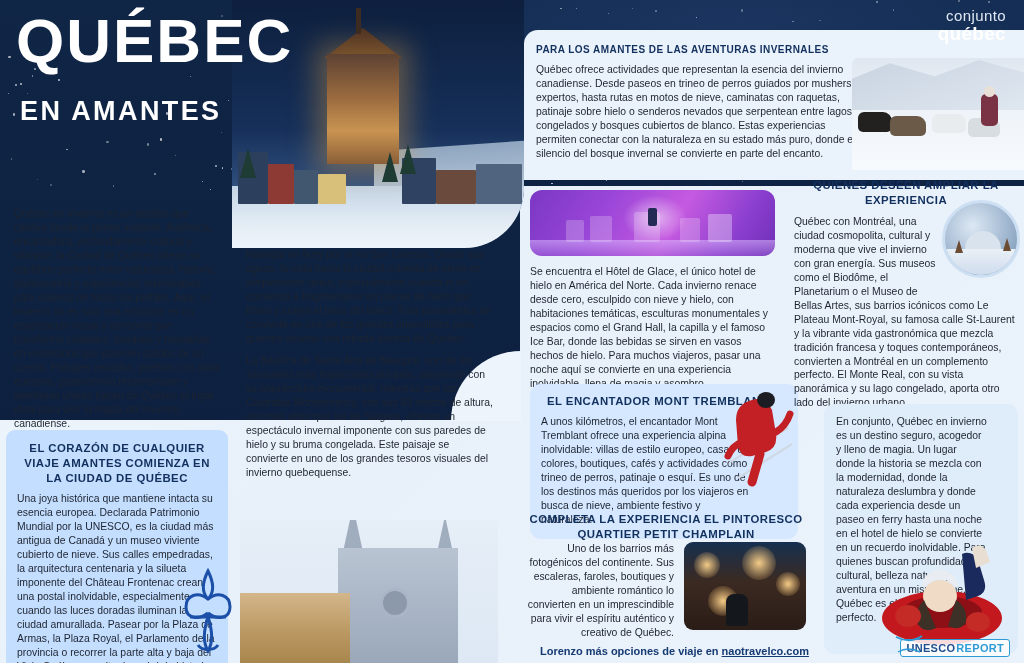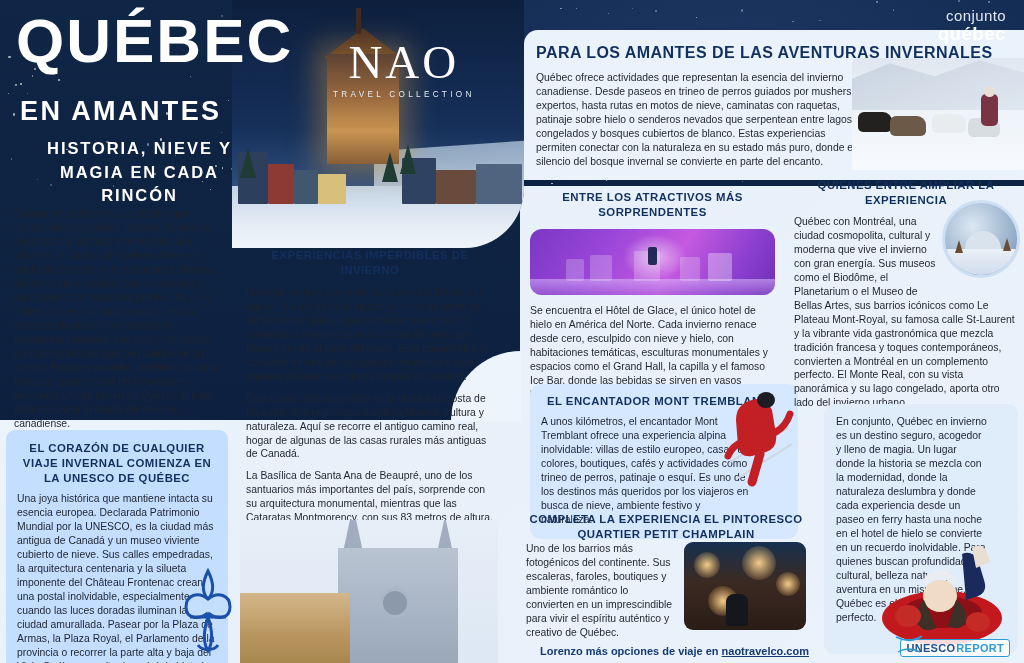--- a/index.html
+++ b/index.html
@@ -142,21 +142,21 @@
   .bas-tower { position: absolute; width: 19px; background: linear-gradient(180deg, #c2ccd9 0%, #a3b0c0 100%); }
   .bas-spire { position: absolute; width: 0; height: 0; border-left: 10px solid transparent; border-right: 10px solid transparent; border-bottom: 46px solid #9fadbe; }
   .bas-rose { position: absolute; left: 140px; top: 68px; width: 30px; height: 30px; border-radius: 50%; background: #8b99ab; border: 3px solid #aab6c6; }
   .bas-trees { position: absolute; left: 0; bottom: 0; width: 110px; height: 70px; background: linear-gradient(180deg, #d3b68a 0%, #b9965f 60%, #a8874f 100%); }
 
   
   .panel-adventure {
     position: absolute; left: 524px; top: 30px; width: 500px; height: 150px;
     background: #eaf2fb; border-top-left-radius: 14px;
   }
-  .panel-adventure .sec-head { text-align: left; padding: 13px 4px 7px 12px; font-size: 16px; }
+  .panel-adventure .sec-head { text-align: left; padding: 13px 4px 7px 12px; font-size: 10px; }
   .panel-adventure .body-txt { padding: 0 12px; width: 348px; }
 
   .dogs-photo {
     position: absolute; right: 0; top: 28px; width: 172px; height: 112px;
     overflow: hidden; border-top-left-radius: 6px;
   }
   .dg-snow { position: absolute; inset: 0; background: linear-gradient(180deg, #dfe7f0 0%, #eef3f9 45%, #f7fafd 100%); }
   .dg-mtn { position: absolute; left: 0; top: 0; width: 100%; height: 52px; background: linear-gradient(160deg, #c8d3e0 0%, #dfe7f0 100%); clip-path: polygon(0 40%, 22% 10%, 48% 35%, 74% 4%, 100% 28%, 100% 100%, 0 100%); }
   .dog { position: absolute; border-radius: 6px 9px 5px 5px; }
   .musher-body { position: absolute; right: 26px; top: 36px; width: 17px; height: 32px; background: #7a3344; border-radius: 5px; }
@@ -179,21 +179,21 @@
     background: #d5e8ff; border-radius: 11px; padding: 10px 11px 12px 11px;
     overflow: hidden;
   }
   .card-tremblant .sec-head { text-align: left; margin-bottom: 6px; padding-left: 6px; }
   .card-tremblant .body-txt { width: 208px; }
   .skier { position: absolute; right: 2px; top: 4px; width: 74px; height: 100px; }
 
   .blk-champlain { position: absolute; left: 526px; top: 512px; width: 280px; }
   .blk-champlain .sec-head { }
   .champ-row { display: flex; gap: 10px; }
-  .champ-txt { width: 148px; }
+  .champ-txt { width: 148px; text-align: right; }
   .champ-photo {
     width: 122px; height: 88px; border-radius: 9px; overflow: hidden; position: relative;
     background: linear-gradient(180deg, #16304f 0%, #3b2a22 45%, #2a1c16 100%);
   }
   .cp-light { position: absolute; border-radius: 50%; background: radial-gradient(circle, rgba(255,212,140,.95) 0%, rgba(255,190,100,.15) 70%, transparent 100%); }
   .cp-person { position: absolute; left: 42px; bottom: 4px; width: 22px; height: 32px; background: #14171c; border-radius: 8px 8px 3px 3px; }
 
   .footer-cta {
     position: absolute; left: 540px; top: 645px;
     font-size: 11px; font-weight: 700; color: #163a72;
@@ -394,63 +394,56 @@
     <div class="bldg" style="left:86px; width:28px; height:30px; background:#d9c07a;"></div>
     <div class="bldg" style="left:170px;width:34px; height:46px; background:#2f4261;"></div>
     <div class="bldg" style="left:204px;width:40px; height:34px; background:#6a4a3c;"></div>
     <div class="bldg" style="left:244px;width:46px; height:40px; background:#50637f;"></div>
 
     <div class="tree" style="left:150px; bottom:66px;"></div>
     <div class="tree" style="left:168px; bottom:74px;"></div>
     <div class="tree" style="left:8px;   bottom:70px;"></div>
   </div>
 
-  <div class="nao-logo">
-    <div class="nao-word">NAO</div>
-    <div class="nao-sub">TRAVEL COLLECTION</div>
-  </div>
 
   <div class="bq-logo">
     <div class="bq-1">conjunto</div>
     <div class="bq-2">québec</div>
   </div>
 
   <div class="headline">
     <div class="h-title">QUÉBEC</div>
     <div class="h-sub1">EN AMANTES</div>
-    <div class="h-sub2">HISTORIA, NIEVE Y MAGIA EN CADA RINCÓN</div>
   </div>
 
   <div class="left-intro body-txt">
     <p>Québec en invierno es un destino que cautiva desde el primer instante. Auténtica, encantadora, profundamente cultural y vibrante, la Ciudad de Québec ofrece un equilibrio perfecto entre naturaleza, historia, gastronomía y experiencias memorables para viajeros de todos los perfiles. Aquí, el invierno no es solo una estación: es un espectáculo visual y sensorial que transforma ciudades, bosques y montañas en escenarios que parecen salidos de un cuento. Paisajes nevados, pueblos con alma europea, gastronomía reconfortante y aventuras únicas hacen de Québec el lugar ideal para vivir la magia del invierno canadiense.</p>
   </div>
 
   <div class="left-card">
-    <div class="sec-head">EL CORAZÓN DE CUALQUIER VIAJE INVERNAL COMIENZA EN LA UNESCO DE QUÉBEC</div>
+    <div class="sec-head">EL CORAZÓN DE CUALQUIER VIAJE AMANTES COMIENZA EN LA CIUDAD DE QUÉBEC</div>
     <div class="body-txt">
       <p>Una joya histórica que mantiene intacta su esencia europea. Declarada Patrimonio Mundial por la UNESCO, es la ciudad más antigua de Canadá y un museo viviente cubierto de nieve. Sus calles empedradas, la arquitectura centenaria y la silueta imponente del Château Frontenac crean una postal inolvidable, especialmente cuando las luces doradas iluminan la ciudad amurallada. Pasear por la Plaza de Armas, la Plaza Royal, el Parlamento de la provincia o recorrer la parte alta y baja del Viejo Québec permite descubrir la historia que se respira en cada rincón.</p>
     </div>
   </div>
 
   <svg class="fleur" viewBox="0 0 60 90">
     <g fill="none" stroke="#1b4fa8" stroke-width="3">
       <path d="M30 6 C24 18 24 28 30 34 C36 28 36 18 30 6 Z"></path>
       <path d="M30 34 C20 26 8 30 8 42 C8 53 20 56 30 48"></path>
       <path d="M30 34 C40 26 52 30 52 42 C52 53 40 56 30 48"></path>
       <path d="M12 52 H48"></path>
       <path d="M30 52 C26 64 24 76 30 86 C36 76 34 64 30 52 Z"></path>
       <path d="M20 80 C24 86 36 86 40 80"></path>
     </g>
   </svg>
 
   <div class="mid-col">
-    <div class="sec-head">EXPERIENCIAS IMPERDIBLES DE INVIERNO</div>
     <div class="body-txt">
       <p>Navegar en ferry por el río San Lorenzo. Desde sus aguas, la vista hacia la ciudad cubierta de nieve es simplemente única, especialmente cuando el río comienza a fragmentarse en placas de hielo que flotan y crujen al paso del barco. Esta panorámica se convierte en uno de los grandes imperdibles para quienes desean una mirada distinta de Québec.</p>
-      <p>Otro clásico imprescindible es la visita a la Costa de Beaupré, una región que combina historia, cultura y naturaleza. Aquí se recorre el antiguo camino real, hogar de algunas de las casas rurales más antiguas de Canadá.</p>
       <p>La Basílica de Santa Ana de Beaupré, uno de los santuarios más importantes del país, sorprende con su arquitectura monumental, mientras que las Cataratas Montmorency, con sus 83 metros de altura, son más altas que las de Niágara, ofrecen un espectáculo invernal imponente con sus paredes de hielo y su bruma congelada. Este paisaje se convierte en uno de los grandes tesoros visuales del invierno quebequense.</p>
     </div>
   </div>
 
   <div class="basilica">
     <div class="bas-sky"></div>
     <div class="bas-tower" style="left:104px; top:30px; height:113px;"></div>
     <div class="bas-spire" style="left:103px; top:-14px;"></div>
     <div class="bas-tower" style="left:196px; top:38px; height:105px;"></div>
     <div class="bas-spire" style="left:195px; top:-4px;"></div>
@@ -471,21 +464,20 @@
       <div class="dog" style="left:6px;  top:54px; width:34px; height:20px; background:#22211f;"></div>
       <div class="dog" style="left:38px; top:58px; width:36px; height:20px; background:#6b5a47;"></div>
       <div class="dog" style="left:80px; top:56px; width:34px; height:19px; background:#e9ecef;"></div>
       <div class="dog" style="left:116px;top:60px; width:32px; height:19px; background:#d8dde2;"></div>
       <div class="musher-body"></div>
       <div class="musher-head"></div>
     </div>
   </div>
 
   <div class="col-ice">
-    <div class="sec-head">ENTRE LOS ATRACTIVOS MÁS SORPRENDENTES</div>
 
     <div class="ice-photo">
       <div class="ice-glow"></div>
       <div class="ice-floor"></div>
       <div class="ice-obj" style="left:36px; top:30px; width:18px; height:22px;"></div>
       <div class="ice-obj" style="left:60px; top:26px; width:22px; height:26px;"></div>
       <div class="ice-obj" style="left:104px;top:22px; width:26px; height:30px;"></div>
       <div class="ice-obj" style="left:150px;top:28px; width:20px; height:24px;"></div>
       <div class="ice-obj" style="left:178px;top:24px; width:24px; height:28px; background:rgba(255,255,255,.33);"></div>
       <div class="ice-obj" style="left:118px;top:18px; width:9px; height:18px; background:#232a55;"></div>
@@ -528,21 +520,21 @@
         <div class="cp-person"></div>
       </div>
     </div>
   </div>
 
   <div class="footer-cta">
     <span>Lorenzo más opciones de viaje en </span><a href="#">naotravelco.com</a>
   </div>
 
   <div class="col-mtl">
-    <div class="sec-head">QUIENES ENTRE AMPLIAR LA EXPERIENCIA</div>
+    <div class="sec-head">QUIENES DESEEN AMPLIAR LA EXPERIENCIA</div>
     <div class="mtl-text-wrap">
       <div class="float-img"></div>
       <div class="body-txt">
         <p>Québec con Montréal, una ciudad cosmopolita, cultural y moderna que vive el invierno con gran energía. Sus museos como el Biodôme, el Planetarium o el Museo de Bellas Artes, sus barrios icónicos como Le Plateau Mont-Royal, su famosa calle St-Laurent y la vibrante vida gastronómica que mezcla tradición francesa y toques contemporáneos, convierten a Montréal en un complemento perfecto. El Monte Real, con su vista panorámica y su lago congelado, aporta otro lado del invierno urbano.</p>
       </div>
     </div>
     <div class="mtl-photo">
       <div class="mtl-ground"></div>
       <div class="mtl-dome"></div>
       <div class="mtl-tree" style="left:10px; bottom:22px;"></div>

